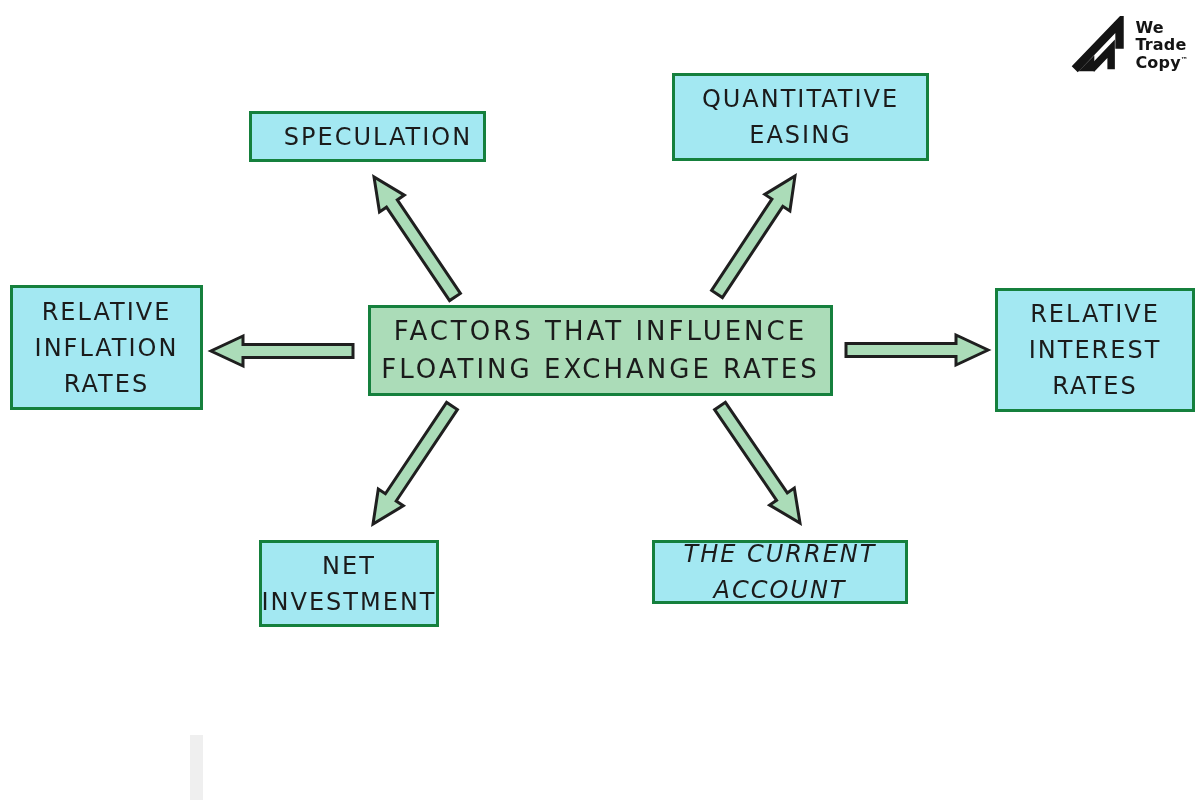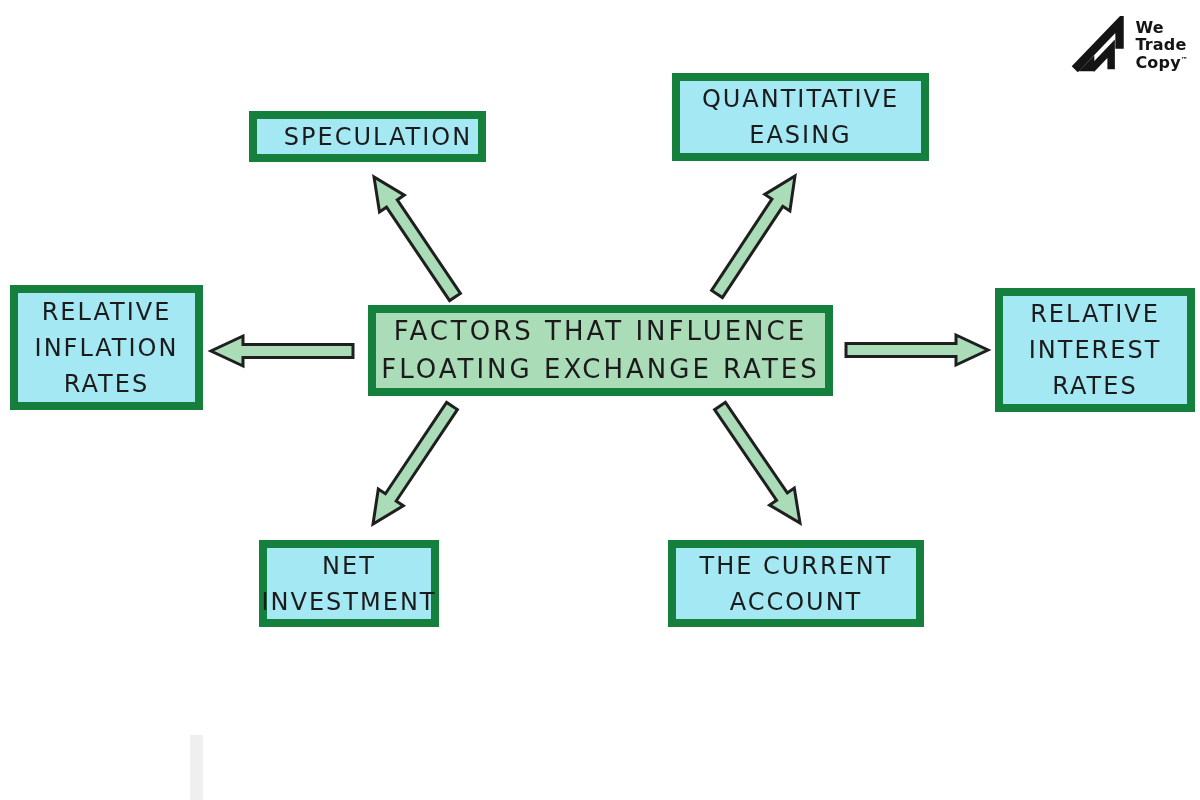--- a/index.html
+++ b/index.html
@@ -5,34 +5,34 @@
   html,body{margin:0;padding:0;}
   body{
     width:1200px;height:800px;position:relative;overflow:hidden;
     background:#ffffff;
     font-family:"DejaVu Sans", sans-serif;
   }
   .node{
     position:absolute;box-sizing:border-box;
     display:flex;align-items:center;justify-content:center;
     text-align:center;
-    border:8px solid #15803d;
+    border:3px solid #15803d;
     color:#1b1b1b;
     font-size:24px;letter-spacing:2px;line-height:1.5;
     white-space:pre-line;
   }
   .cyan{background:#a3e8f2;}
   .green{background:#abdcb8;}
   #node-center{left:368px;top:305px;width:465px;height:91px;font-size:26px;letter-spacing:3px;line-height:1.45;}
   #node-speculation{left:249px;top:111px;width:237px;height:51px;padding-left:21px;}
   #node-quantitative_easing{left:672px;top:73px;width:257px;height:88px;}
   #node-relative_inflation_rates{left:10px;top:285px;width:193px;height:125px;}
   #node-relative_interest_rates{left:995px;top:288px;width:200px;height:124px;}
   #node-net_investment{left:259px;top:540px;width:180px;height:87px;}
-  #node-the_current_account{left:668px;top:540px;width:256px;height:87px;}
+  #node-the_current_account{left:652px;top:540px;width:256px;height:64px;font-style:italic;}
   #arrows{position:absolute;left:0;top:0;}
   .logo{
     position:absolute;right:12px;top:16px;
     display:flex;align-items:center;gap:8px;
   }
   .logo-text{
     color:#141414;font-weight:bold;font-size:16px;line-height:1.1;
     letter-spacing:0.2px;
   }
   .logo-text .tm{font-size:7px;vertical-align:super;font-weight:bold;}

